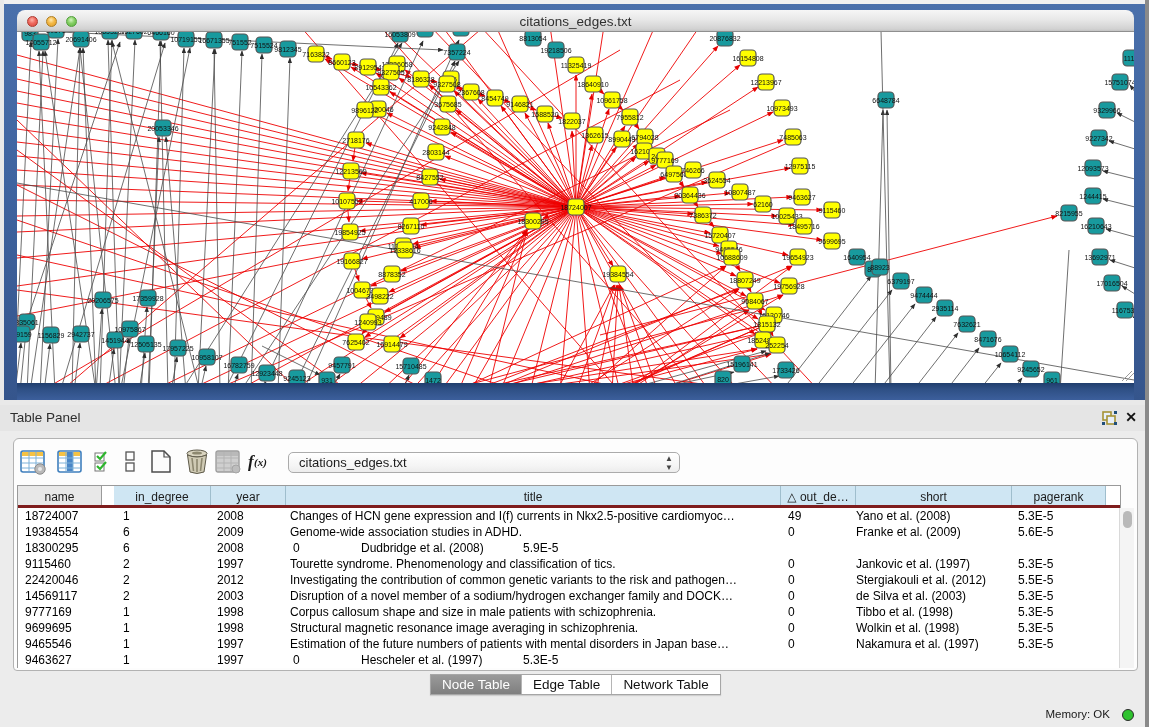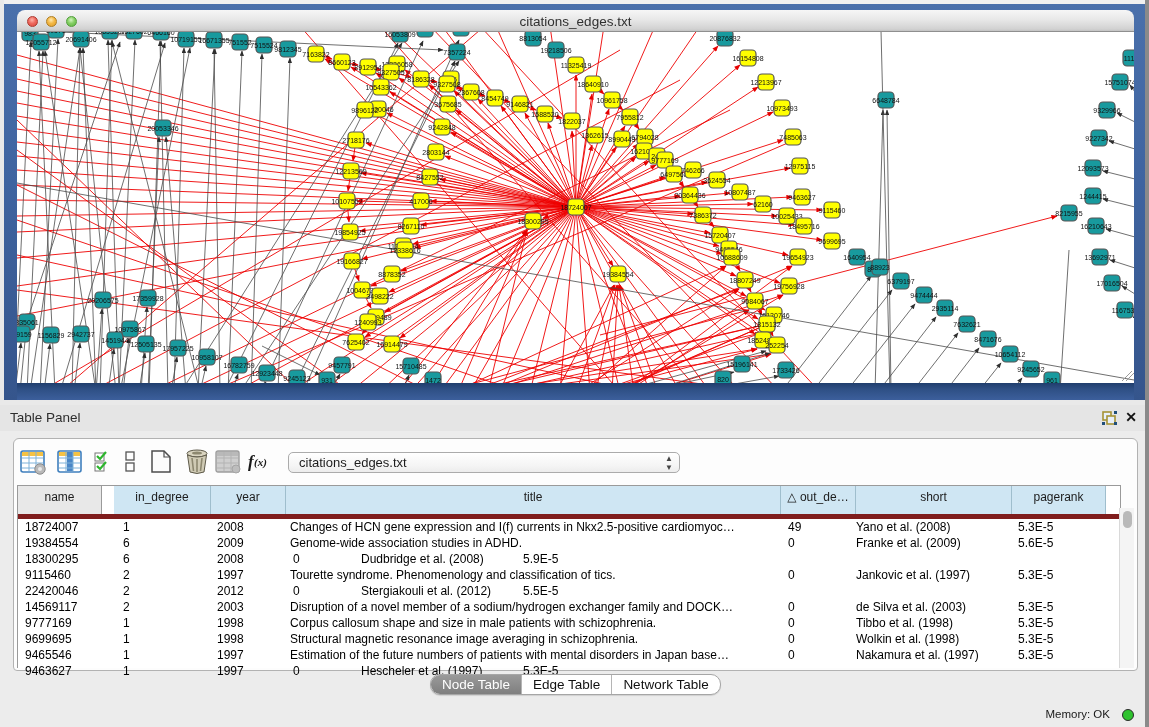--- a/index.html
+++ b/index.html
@@ -46,38 +46,38 @@
   background:#fdfdfd; border:1px solid #b2b2b2; border-radius:6px 6px 4px 4px; }
 #toolbar { position:absolute; left:0; top:0; width:100%; height:46px; }
 #combo { position:absolute; left:274px; top:13px; width:392px; height:21px;
   border:1px solid #ababab; border-radius:5px;
   background:linear-gradient(180deg,#ffffff 0%,#f4f4f4 70%,#ececec 100%);
   font-size:13px; color:#1c1c1c; line-height:19px; padding-left:10px; }
 #combo .arr { position:absolute; right:6px; top:1px; font-size:8px; color:#444; line-height:9px; }
 
 
 #grid { position:absolute; left:3px; top:46px; width:1104px; height:183px; border:1px solid #9a9a9a; border-bottom:none; background:#fff; font-size:12px; }
-#ghead { display:flex; height:33px; background:#fff; border-bottom:5px solid #7f1d1d; color:#1c1c1c; }
+#ghead { display:flex; height:22px; background:#fff; border-bottom:3px solid #7f1d1d; color:#1c1c1c; }
 #ghead div { background:#cfe6f3; border-right:1px solid #9fbecd; text-align:center; line-height:22px; overflow:hidden; white-space:nowrap; }
 .tr { display:flex; height:16px; line-height:16px; color:#000; white-space:nowrap; }
 .c0 { width:84px; padding-left:7px; }
 .c1 { width:97px; padding-left:9px;margin-left:12px; }
 .c2 { width:75px; padding-left:6px; }
 .c3 { width:495px; padding-left:4px; overflow:hidden; }
 .c4 { width:75px; padding-left:7px; }
 .c5 { width:156px; text-align:left; }
 .c6 { width:94px; padding-left:6px; }
 #ghead .c0,#ghead .c1,#ghead .c2,#ghead .c3,#ghead .c4,#ghead .c5,#ghead .c6 { padding-left:0; }
 #ghead .c0 { background:#e8e8e8; border-right:1px solid #9a9a9a; }
 #vscroll { position:absolute; right:3px; top:69px; width:15px; height:160px; background:#f4f4f4; border-left:1px solid #d9d9d9; }
 #vthumb { position:absolute; left:3px; top:3px; width:9px; height:17px; background:#b9b9b9; border-radius:5px; }
 
 
 #tabs { position:absolute; left:430px; top:674px; height:21px; display:flex;
-  border:1px solid #a6a6a6; border-radius:10px; overflow:hidden; background:#fff;
+  border:1px solid #a6a6a6; border-radius:0; overflow:hidden; background:#fff;
   box-shadow:0 1px 1px rgba(0,0,0,0.12); }
 #tabs div { padding:0 11px; font-size:13.5px; line-height:20px; color:#111; }
 #tabs .sel { background:linear-gradient(180deg,#9a9a9a,#7f7f7f); color:#fff; }
 #tabs .sp { width:0; border-left:1px solid #b5b5b5; padding:0; }
 
 #mem { position:absolute; right:39px; top:708px; font-size:11.5px; color:#1a1a1a; }
 #memdot { position:absolute; left:1122px; top:709px; width:12px; height:12px; border-radius:50%;
   background:#2fc32f; border:1.5px solid #2b2b2b; }
 </style></head>
 <body>
@@ -770,20 +770,21 @@
           <div class="c2">1997</div>
           <div class="c3">Tourette syndrome. Phenomenology and classification of tics.</div>
           <div class="c4">0</div>
           <div class="c5">Jankovic et al. (1997)</div>
           <div class="c6">5.3E-5</div>
         </div>
 <div class="tr">
           <div class="c0">22420046</div>
           <div class="c1">2</div>
           <div class="c2">2012</div>
+          <div class="c3">Investigating the contribution of common genetic variants to the risk and pathogen…</div>
           <div class="c4">0</div>
           <div class="c5">Stergiakouli et al. (2012)</div>
           <div class="c6">5.5E-5</div>
         </div>
 <div class="tr">
           <div class="c0">14569117</div>
           <div class="c1">2</div>
           <div class="c2">2003</div>
           <div class="c3">Disruption of a novel member of a sodium/hydrogen exchanger family and DOCK…</div>
           <div class="c4">0</div>

